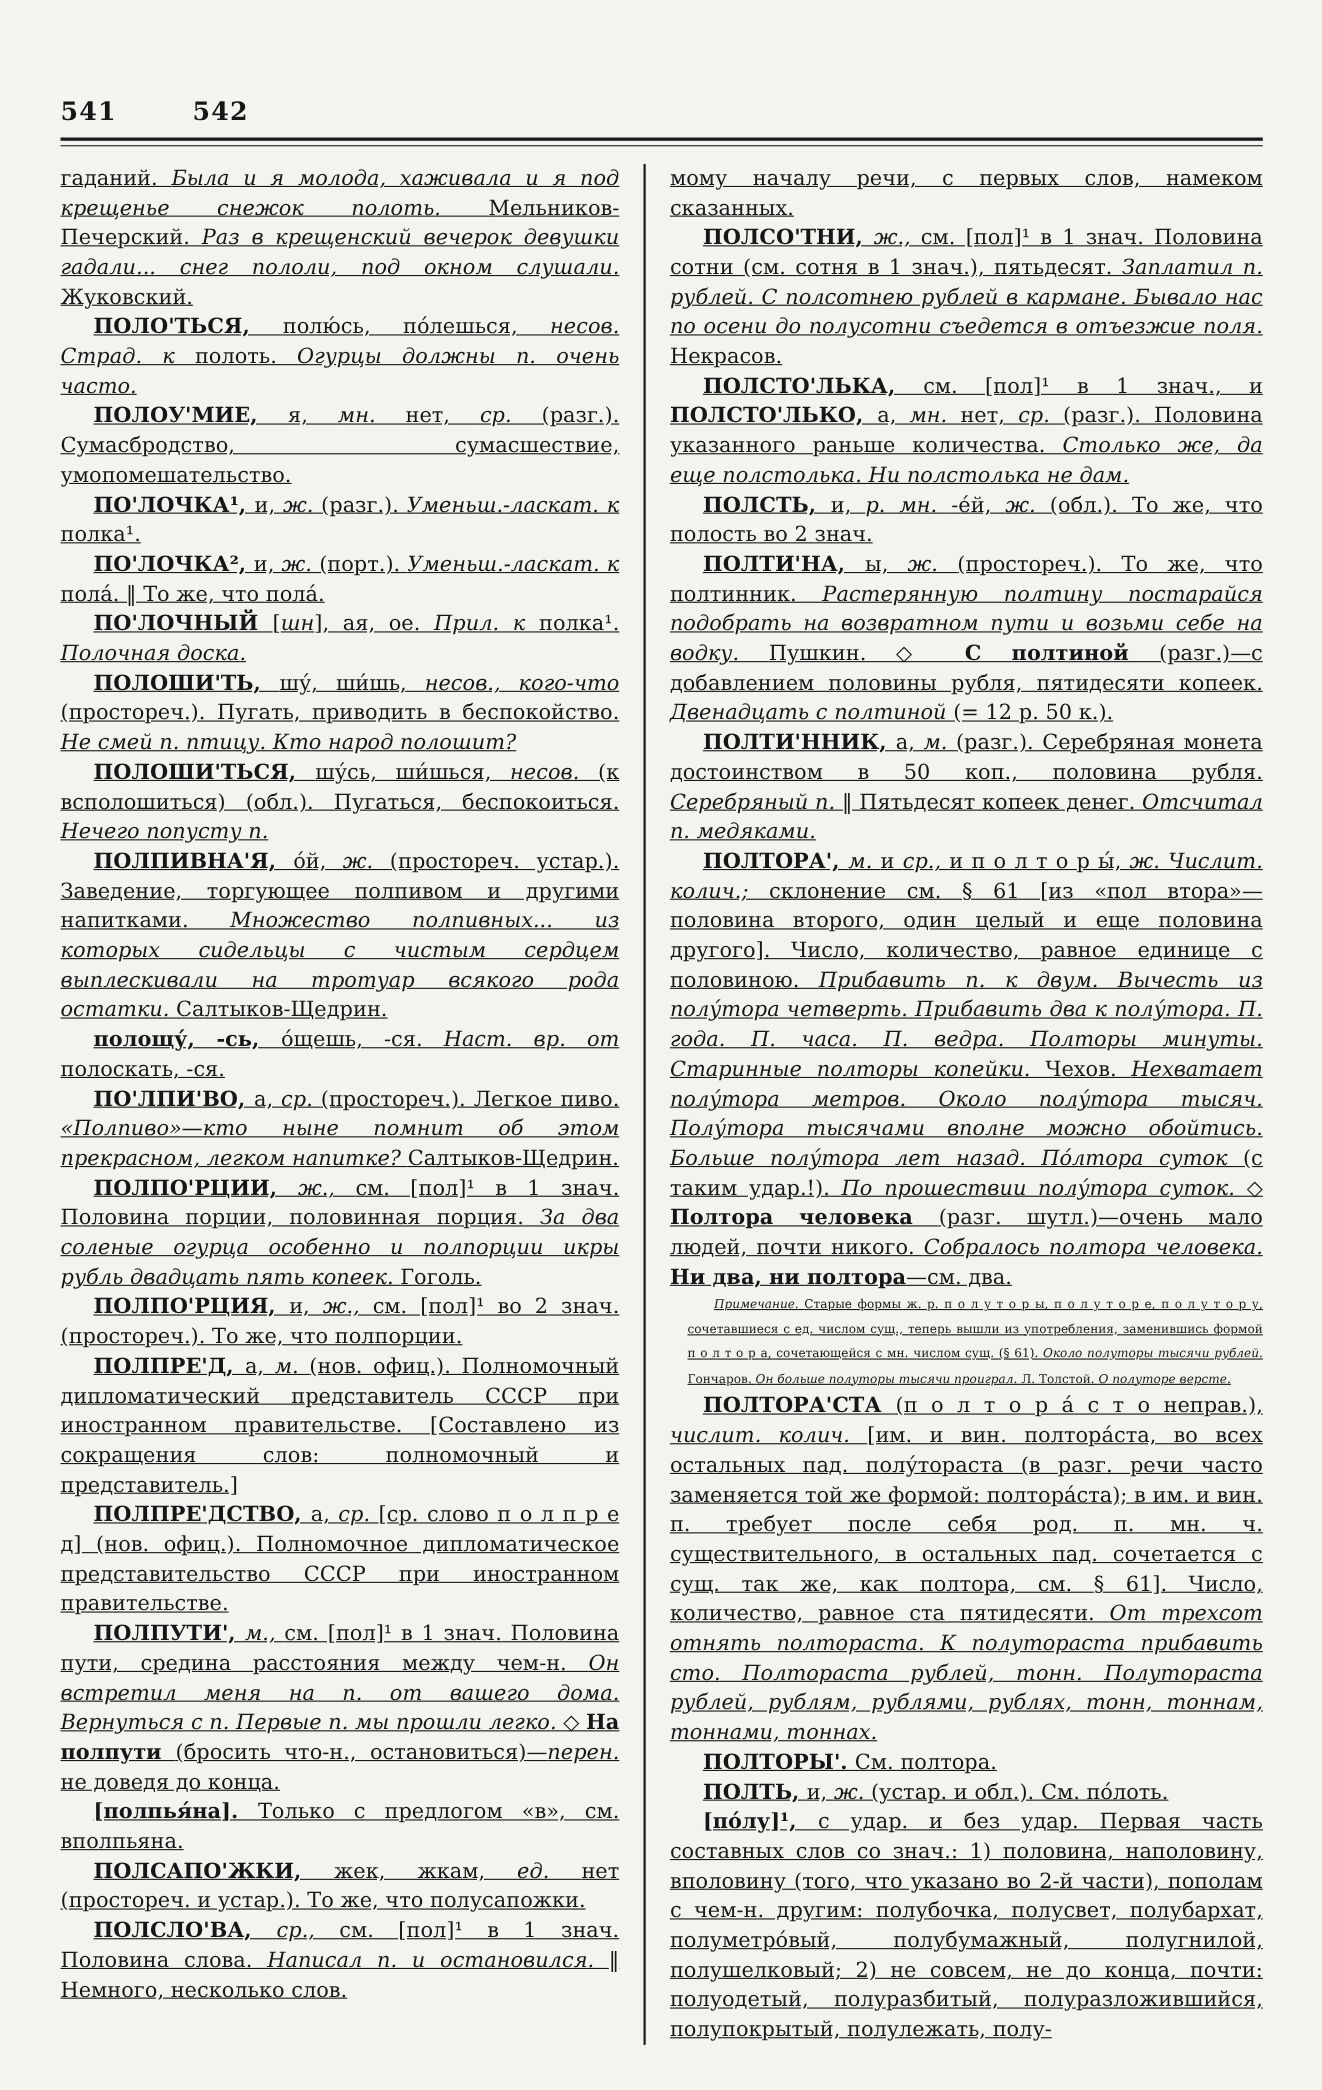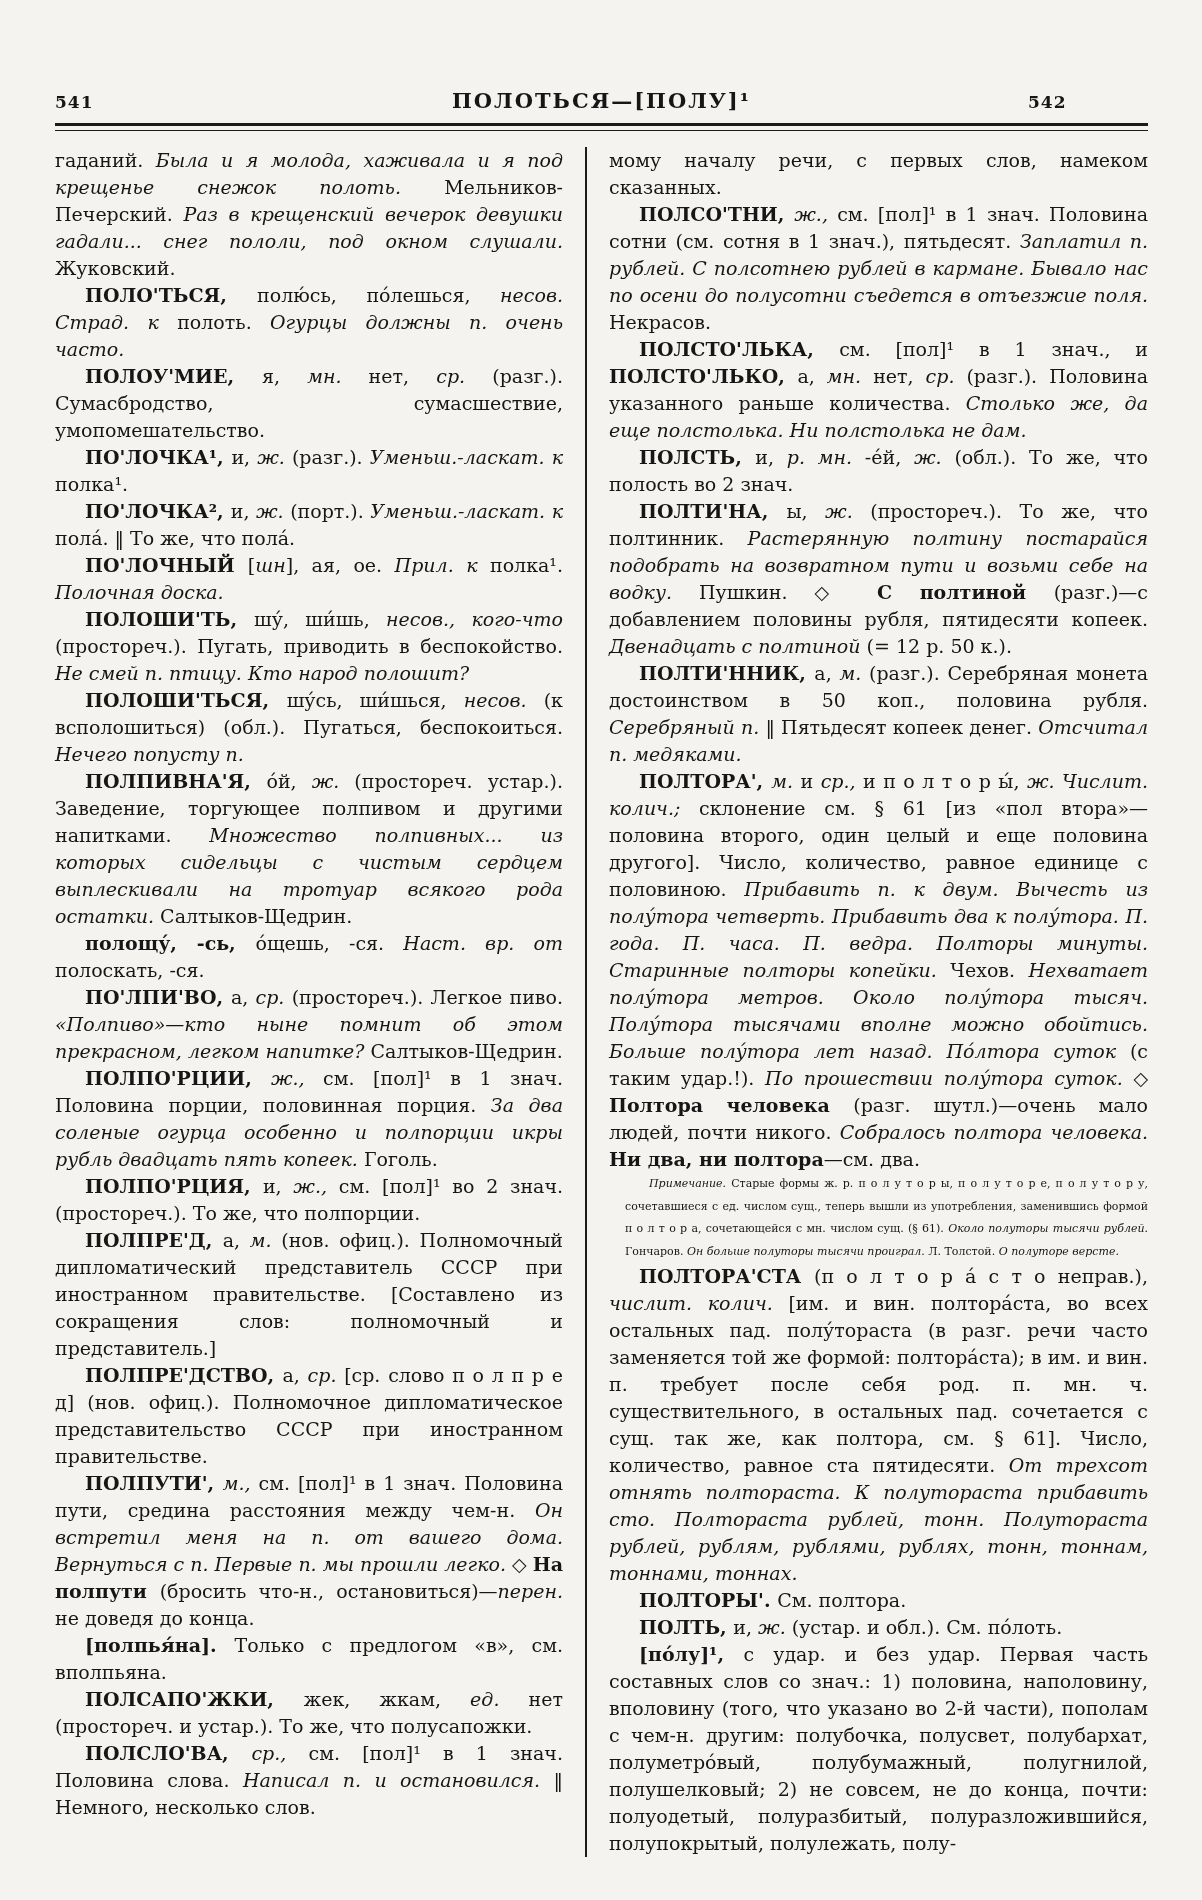--- a/index.html
+++ b/index.html
@@ -14,21 +14,21 @@
   .page{
     box-sizing:border-box;
     width:1202px;height:1900px;
     padding:88px 54px 40px 55px;
   }
   .running-header{
     display:flex;align-items:baseline;
     font-weight:bold;
     margin-bottom:10px;
   }
-  .pageno{font-size:17px;letter-spacing:1px;}
+  .pageno{font-size:23px;letter-spacing:1px;}
   .pageno.left{width:120px;text-align:left;}
   .pageno.right{width:120px;text-align:left;}
   .head-title{
     flex:1;text-align:center;
     font-size:21px;letter-spacing:2px;
     white-space:nowrap;
   }
   .double-rule{
     height:4px;
     border-top:3px solid #1b1b1b;
@@ -44,40 +44,39 @@
     line-height:27px;
     text-align:justify;
   }
   .col.left{width:508px;}
   .col.right{flex:1;}
   .col-divider{
     width:2px;
     background:#1c1c1c;
     margin:0 22px 0 22px;
   }
-  p{margin:0;text-indent:30px;}
+  p{margin:0;text-indent:30px;text-decoration:underline;}
   p.cont{text-indent:0;}
   p.note{
     font-size:11px;
     line-height:22.5px;
     margin-left:16px;
     text-indent:24px;
   }
   .r{font-style:normal;font-weight:normal;}
   .b{font-weight:bold;}
   .i{font-style:italic;}
 </style>
 </head>
 <body>
 
 <div class="page">
 
   <div class="running-header">
     <div class="pageno left">541</div>
-    <div class="head-title">ПОЛОТЬСЯ—[ПОЛУ]¹</div>
     <div class="pageno right">542</div>
   </div>
 
   <div class="double-rule"></div>
 
   <div class="columns">
     <div class="col left">
         <p class="cont"><span class="r">гаданий. </span><span class="i">Была и я молода, хаживала и я под крещенье снежок полоть. </span><span class="r">Мельников-Печерский. </span><span class="i">Раз в крещенский вечерок девушки гадали... снег пололи, под окном слушали. </span><span class="r">Жуковский.</span></p>
         <p><span class="b">ПОЛО'ТЬСЯ, </span><span class="r">полю́сь, по́лешься, </span><span class="i">несов. Страд. к </span><span class="r">полоть. </span><span class="i">Огурцы должны п. очень часто.</span></p>
         <p><span class="b">ПОЛОУ'МИЕ, </span><span class="r">я, </span><span class="i">мн. </span><span class="r">нет, </span><span class="i">ср. </span><span class="r">(разг.). Сумасбродство, сумасшествие, умопомешательство.</span></p>

